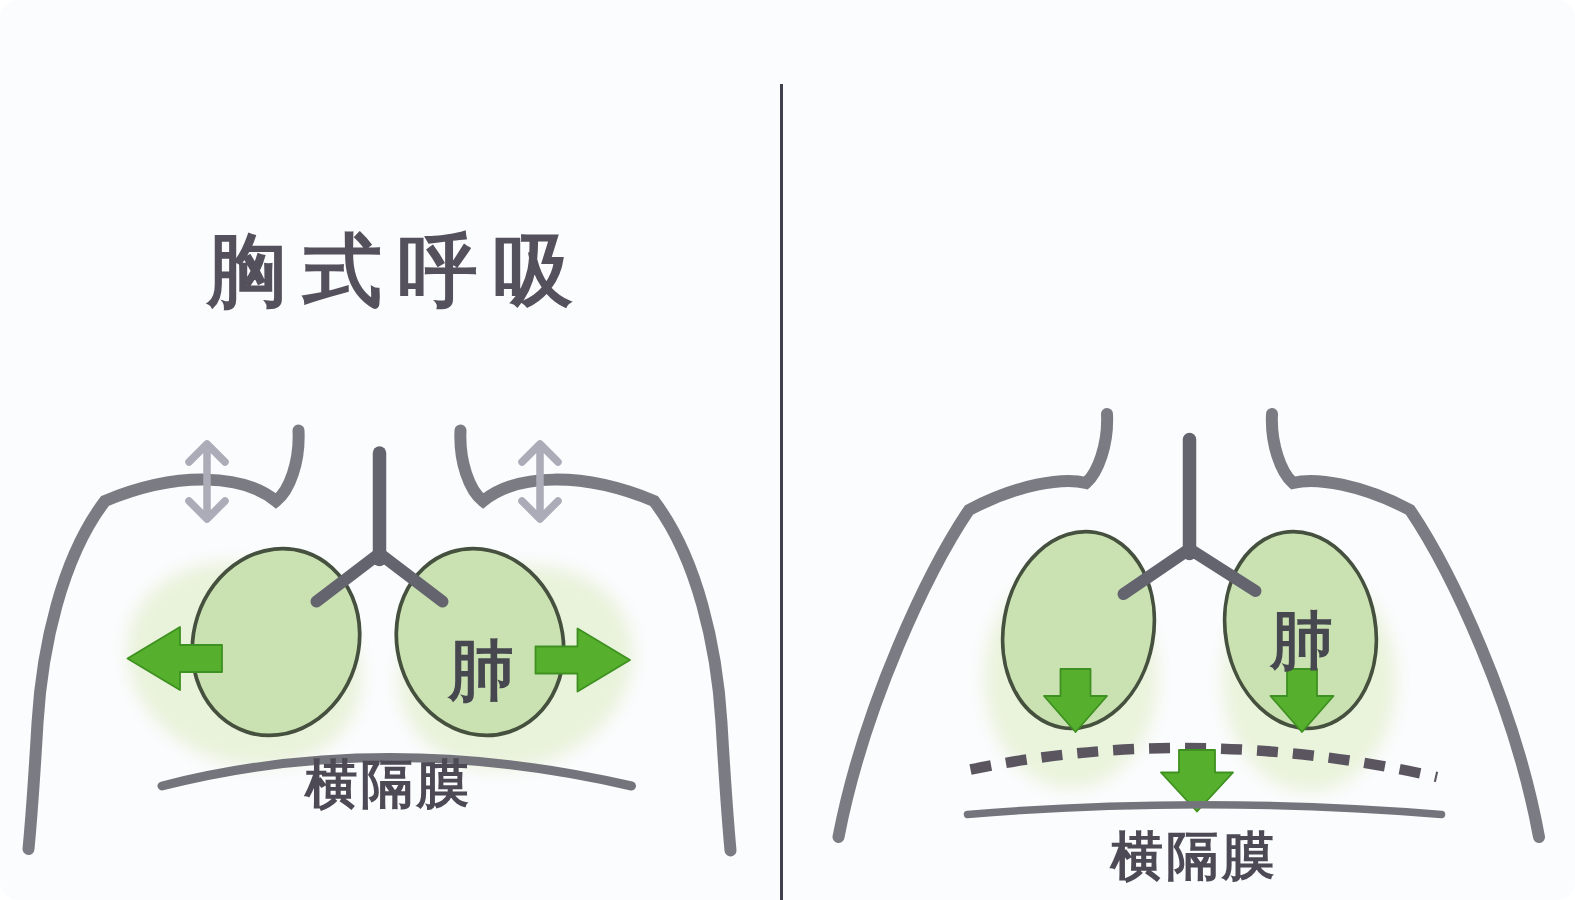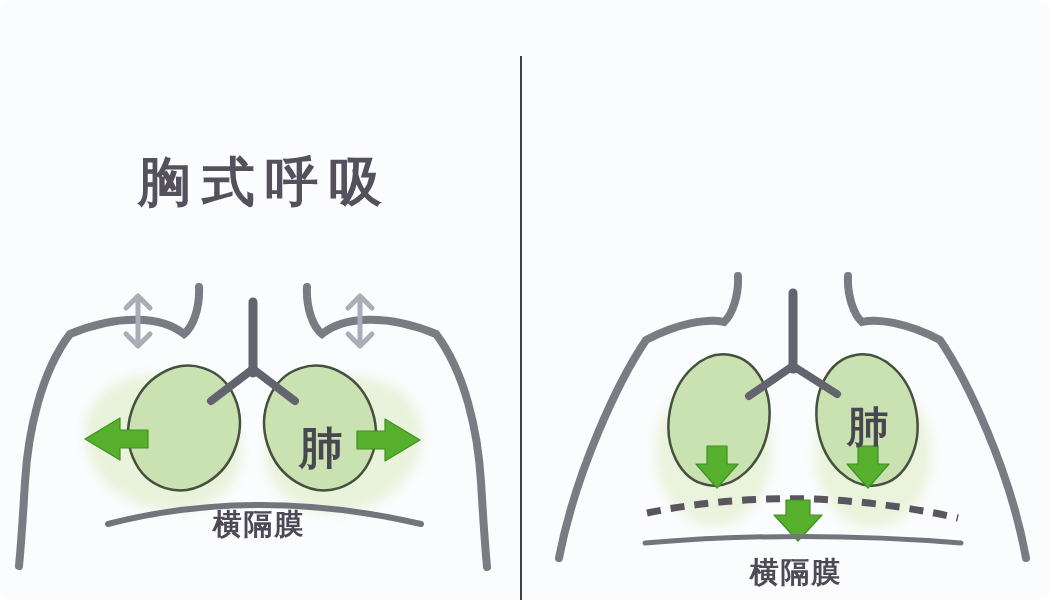--- a/index.html
+++ b/index.html
@@ -19,21 +19,21 @@
     position:absolute;
     transform:translate(-50%,-50%);
     color:#514d5a;
     font-weight:700;
     white-space:nowrap;
     line-height:1;
   }
   .panel-title{font-size:53px;letter-spacing:.20em;padding-left:.20em;color:#54505c;}
   .lung-label{font-size:44px;color:#47474f;}
   .lung-label.small{font-size:42px;}
-  .diaphragm-label{font-size:29px;letter-spacing:.06em;padding-left:.06em;color:#4d4955;}
+  .diaphragm-label{font-size:35px;letter-spacing:.06em;padding-left:.06em;color:#4d4955;}
   .divider{
     position:absolute;left:520px;top:56px;width:2px;height:544px;
     background:#413e4d;
   }
 </style>
 </head>
 <body>
 
 <div class="canvas">
 

